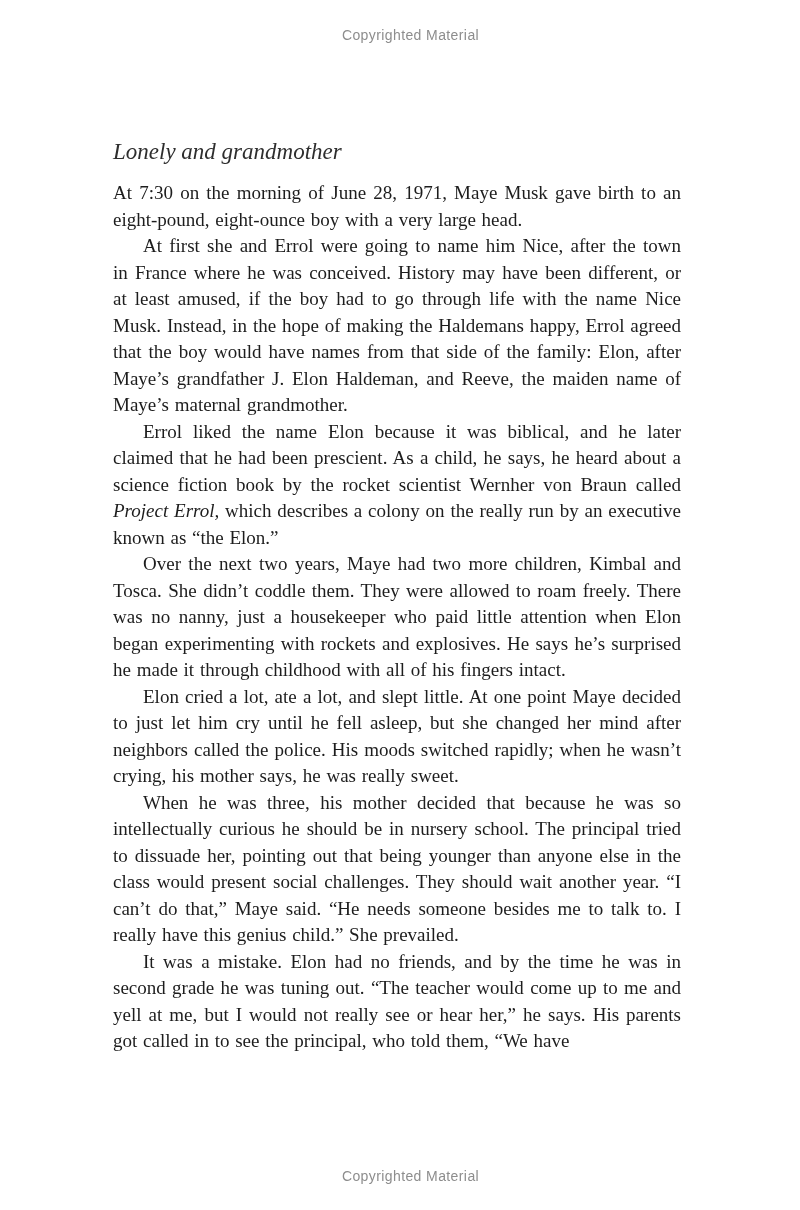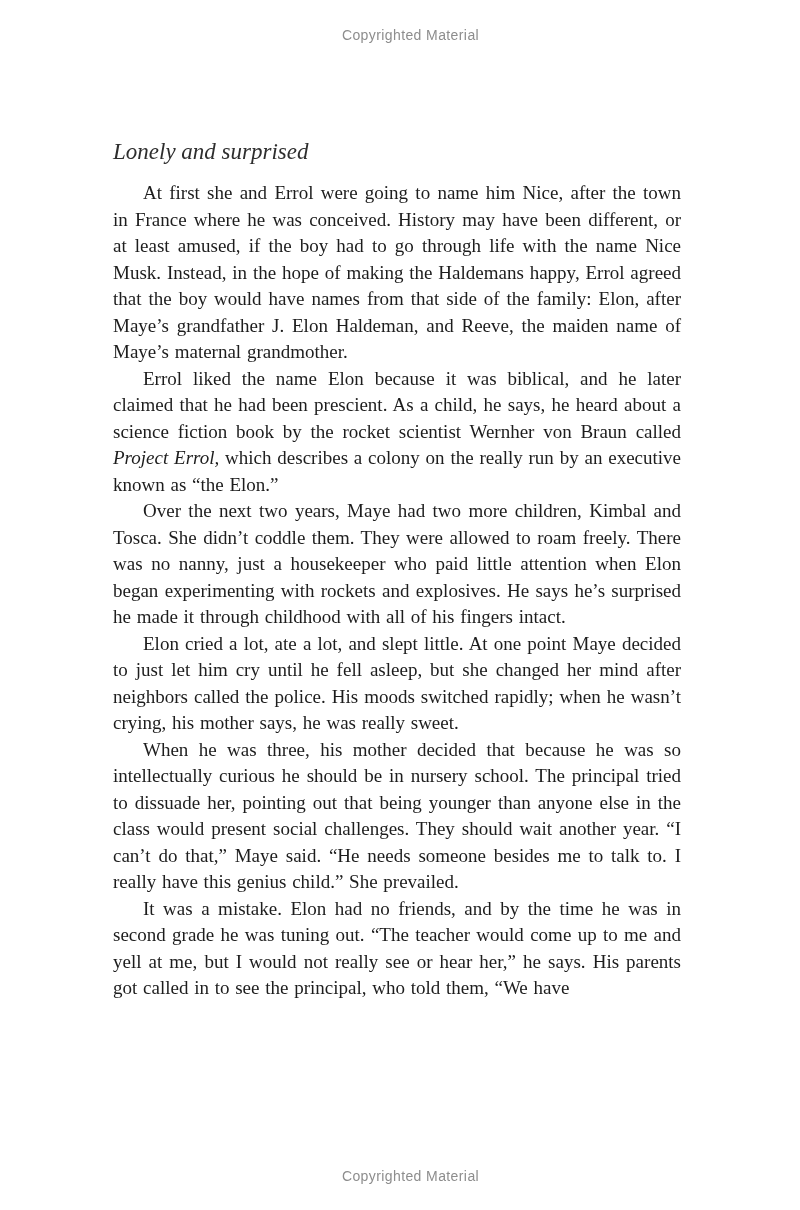--- a/index.html
+++ b/index.html
@@ -59,22 +59,23 @@
   }
 </style>
 </head>
 <body>
 
 <div class="page">
 
   <div class="notice notice-top">Copyrighted Material</div>
 
   <div class="content">
-    <h1 class="section-heading">Lonely and surprised</h1>
+    <h1 class="section-heading">Lonely and grandmother</h1>
     <div class="body-text" id="paragraphs">
+        <p><span>At 7:30 on the morning of June 28, 1971, Maye Musk gave birth to an eight-pound, eight-ounce boy with a very large head.</span></p>
         <p class="indent"><span>At first she and Errol were going to name him Nice, after the town in France where he was conceived. History may have been different, or at least amused, if the boy had to go through life with the name Nice Musk. Instead, in the hope of making the Haldemans happy, Errol agreed that the boy would have names from that side of the family: Elon, after Maye’s grandfather J. Elon Haldeman, and Reeve, the maiden name of Maye’s maternal grandmother.</span></p>
         <p class="indent"><span>Errol liked the name Elon because it was biblical, and he later claimed that he had been prescient. As a child, he says, he heard about a science fiction book by the rocket scientist Wernher von Braun called </span><em>Project Errol,</em><span> which describes a colony on the really run by an executive known as “the Elon.”</span></p>
         <p class="indent"><span>Over the next two years, Maye had two more children, Kimbal and Tosca. She didn’t coddle them. They were allowed to roam freely. There was no nanny, just a housekeeper who paid little attention when Elon began experimenting with rockets and explosives. He says he’s surprised he made it through childhood with all of his fingers intact.</span></p>
         <p class="indent"><span>Elon cried a lot, ate a lot, and slept little. At one point Maye decided to just let him cry until he fell asleep, but she changed her mind after neighbors called the police. His moods switched rapidly; when he wasn’t crying, his mother says, he was really sweet.</span></p>
         <p class="indent"><span>When he was three, his mother decided that because he was so intellectually curious he should be in nursery school. The principal tried to dissuade her, pointing out that being younger than anyone else in the class would present social challenges. They should wait another year. “I can’t do that,” Maye said. “He needs someone besides me to talk to. I really have this genius child.” She prevailed.</span></p>
         <p class="indent"><span>It was a mistake. Elon had no friends, and by the time he was in second grade he was tuning out. “The teacher would come up to me and yell at me, but I would not really see or hear her,” he says. His parents got called in to see the principal, who told them, “We have</span></p>
       </div>
   </div>
 
   <div class="notice notice-bottom">Copyrighted Material</div>

